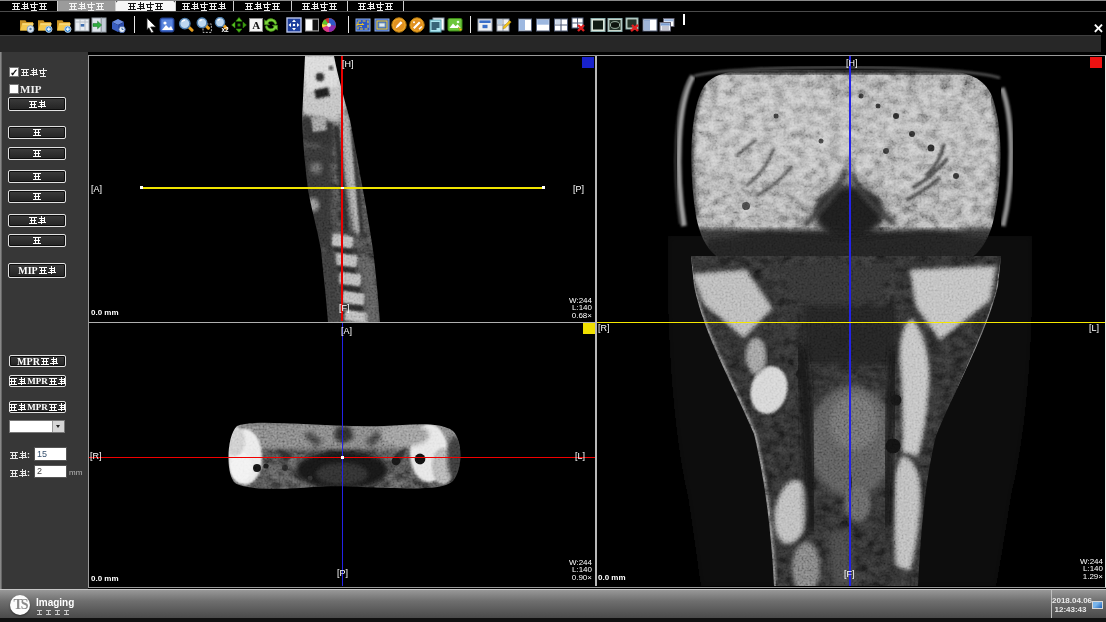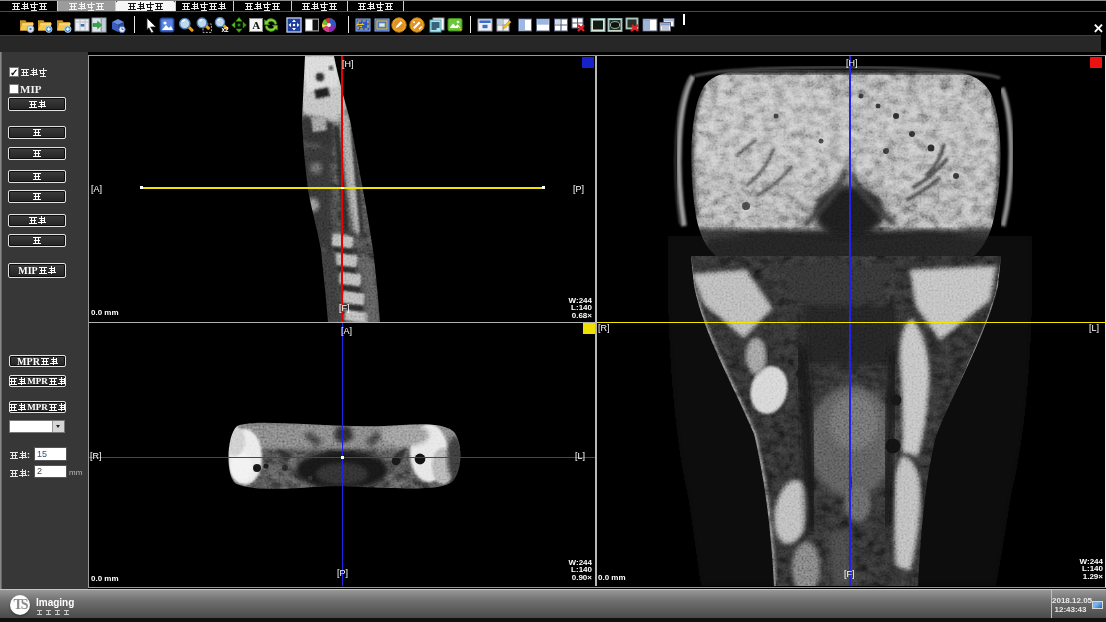--- a/index.html
+++ b/index.html
@@ -36,21 +36,21 @@
 #sidebar{left:0;top:52px;width:88px;height:537px;background:#373737}
 #sbedge{left:0;top:52px;width:2px;height:537px;background:linear-gradient(90deg,#9a9a9a,#555)}
 .cb{position:absolute;width:10px;height:10px;background:#fff;border:1px solid #777}
 .sblabel{position:absolute;color:#efefef;display:flex;align-items:center;white-space:nowrap}
 .sbtn{position:absolute;left:8px;width:58px;height:13px;background:linear-gradient(#3c3c3c,#232323);border:1px solid #e2e2e2;border-radius:2px;box-shadow:inset 0 0 0 1px #0e0e0e;display:flex;align-items:center;justify-content:center;color:#fff}
 
 #vframe{left:88px;top:55px;width:1018px;height:533px;border:1px solid #9a9a9a;border-right-color:#e8e8e8;background:#000}
 .vline{position:absolute;background:#aaa}
 .cornersq{position:absolute;width:12px;height:11px}
 .ovl{position:absolute;color:#fff;font-size:9px;line-height:8px;font-family:"Liberation Sans",sans-serif}
-.stats{position:absolute;color:#fff;font-size:8px;line-height:7.3px;font-weight:bold;text-align:right;letter-spacing:0}
+.stats{position:absolute;color:#fff;font-size:8px;line-height:7.3px;font-weight:normal;text-align:right;letter-spacing:0}
 .mmlab{position:absolute;color:#fff;font-size:8px;font-weight:bold}
 
 #sbar-top{left:0;top:589px;width:1106px;height:1px;background:#c6c6c6}
 #sbar{left:0;top:590px;width:1106px;height:28px;background:linear-gradient(#989898,#6e6e6e 40%,#4a4a4a)}
 #sbar-bot{left:0;top:618px;width:1106px;height:4px;background:#101010}
 #sdiv{left:1051px;top:590px;width:1px;height:28px;background:#c0c0c0}
 #logo{left:10px;top:595px;width:20px;height:20px;border-radius:50%;background:#fdfdfd;color:#8c8c8c;font-family:"Liberation Serif",serif;font-weight:bold;font-size:14px;text-align:center;line-height:19px;letter-spacing:-2px;box-shadow:0 1px 2px rgba(0,0,0,.4)}
 #imaging{left:36px;top:597px;color:#fff;font-size:10px;font-weight:bold}
 #zhlogo{left:37px;top:610px;color:#cdcdcd}
 #date1{left:1053px;top:596px;width:40px;text-align:center;color:#e9e9e9;font-size:8px;font-weight:bold}
@@ -653,16 +653,16 @@
 <div class="abs" id="sbar-bot"></div>
 <div class="abs" id="sdiv"></div>
 <div class="abs" id="logo">TS</div>
 <div class="abs" id="imaging">Imaging</div>
 <div class="abs" id="zhlogo"><span class="zh5">
         <i></i>
         <i></i>
         <i></i>
         <i></i>
       </span></div>
-<div class="abs" id="date1" style="left:1052px;width:37px">2018.12.05</div>
+<div class="abs" id="date1" style="left:1052px;width:37px">2018.04.06</div>
 <div class="abs" id="date2" style="left:1052px;width:37px">12:43:43</div>
 <div class="abs" id="clockico"></div>
 </div>
 
 </body></html>

